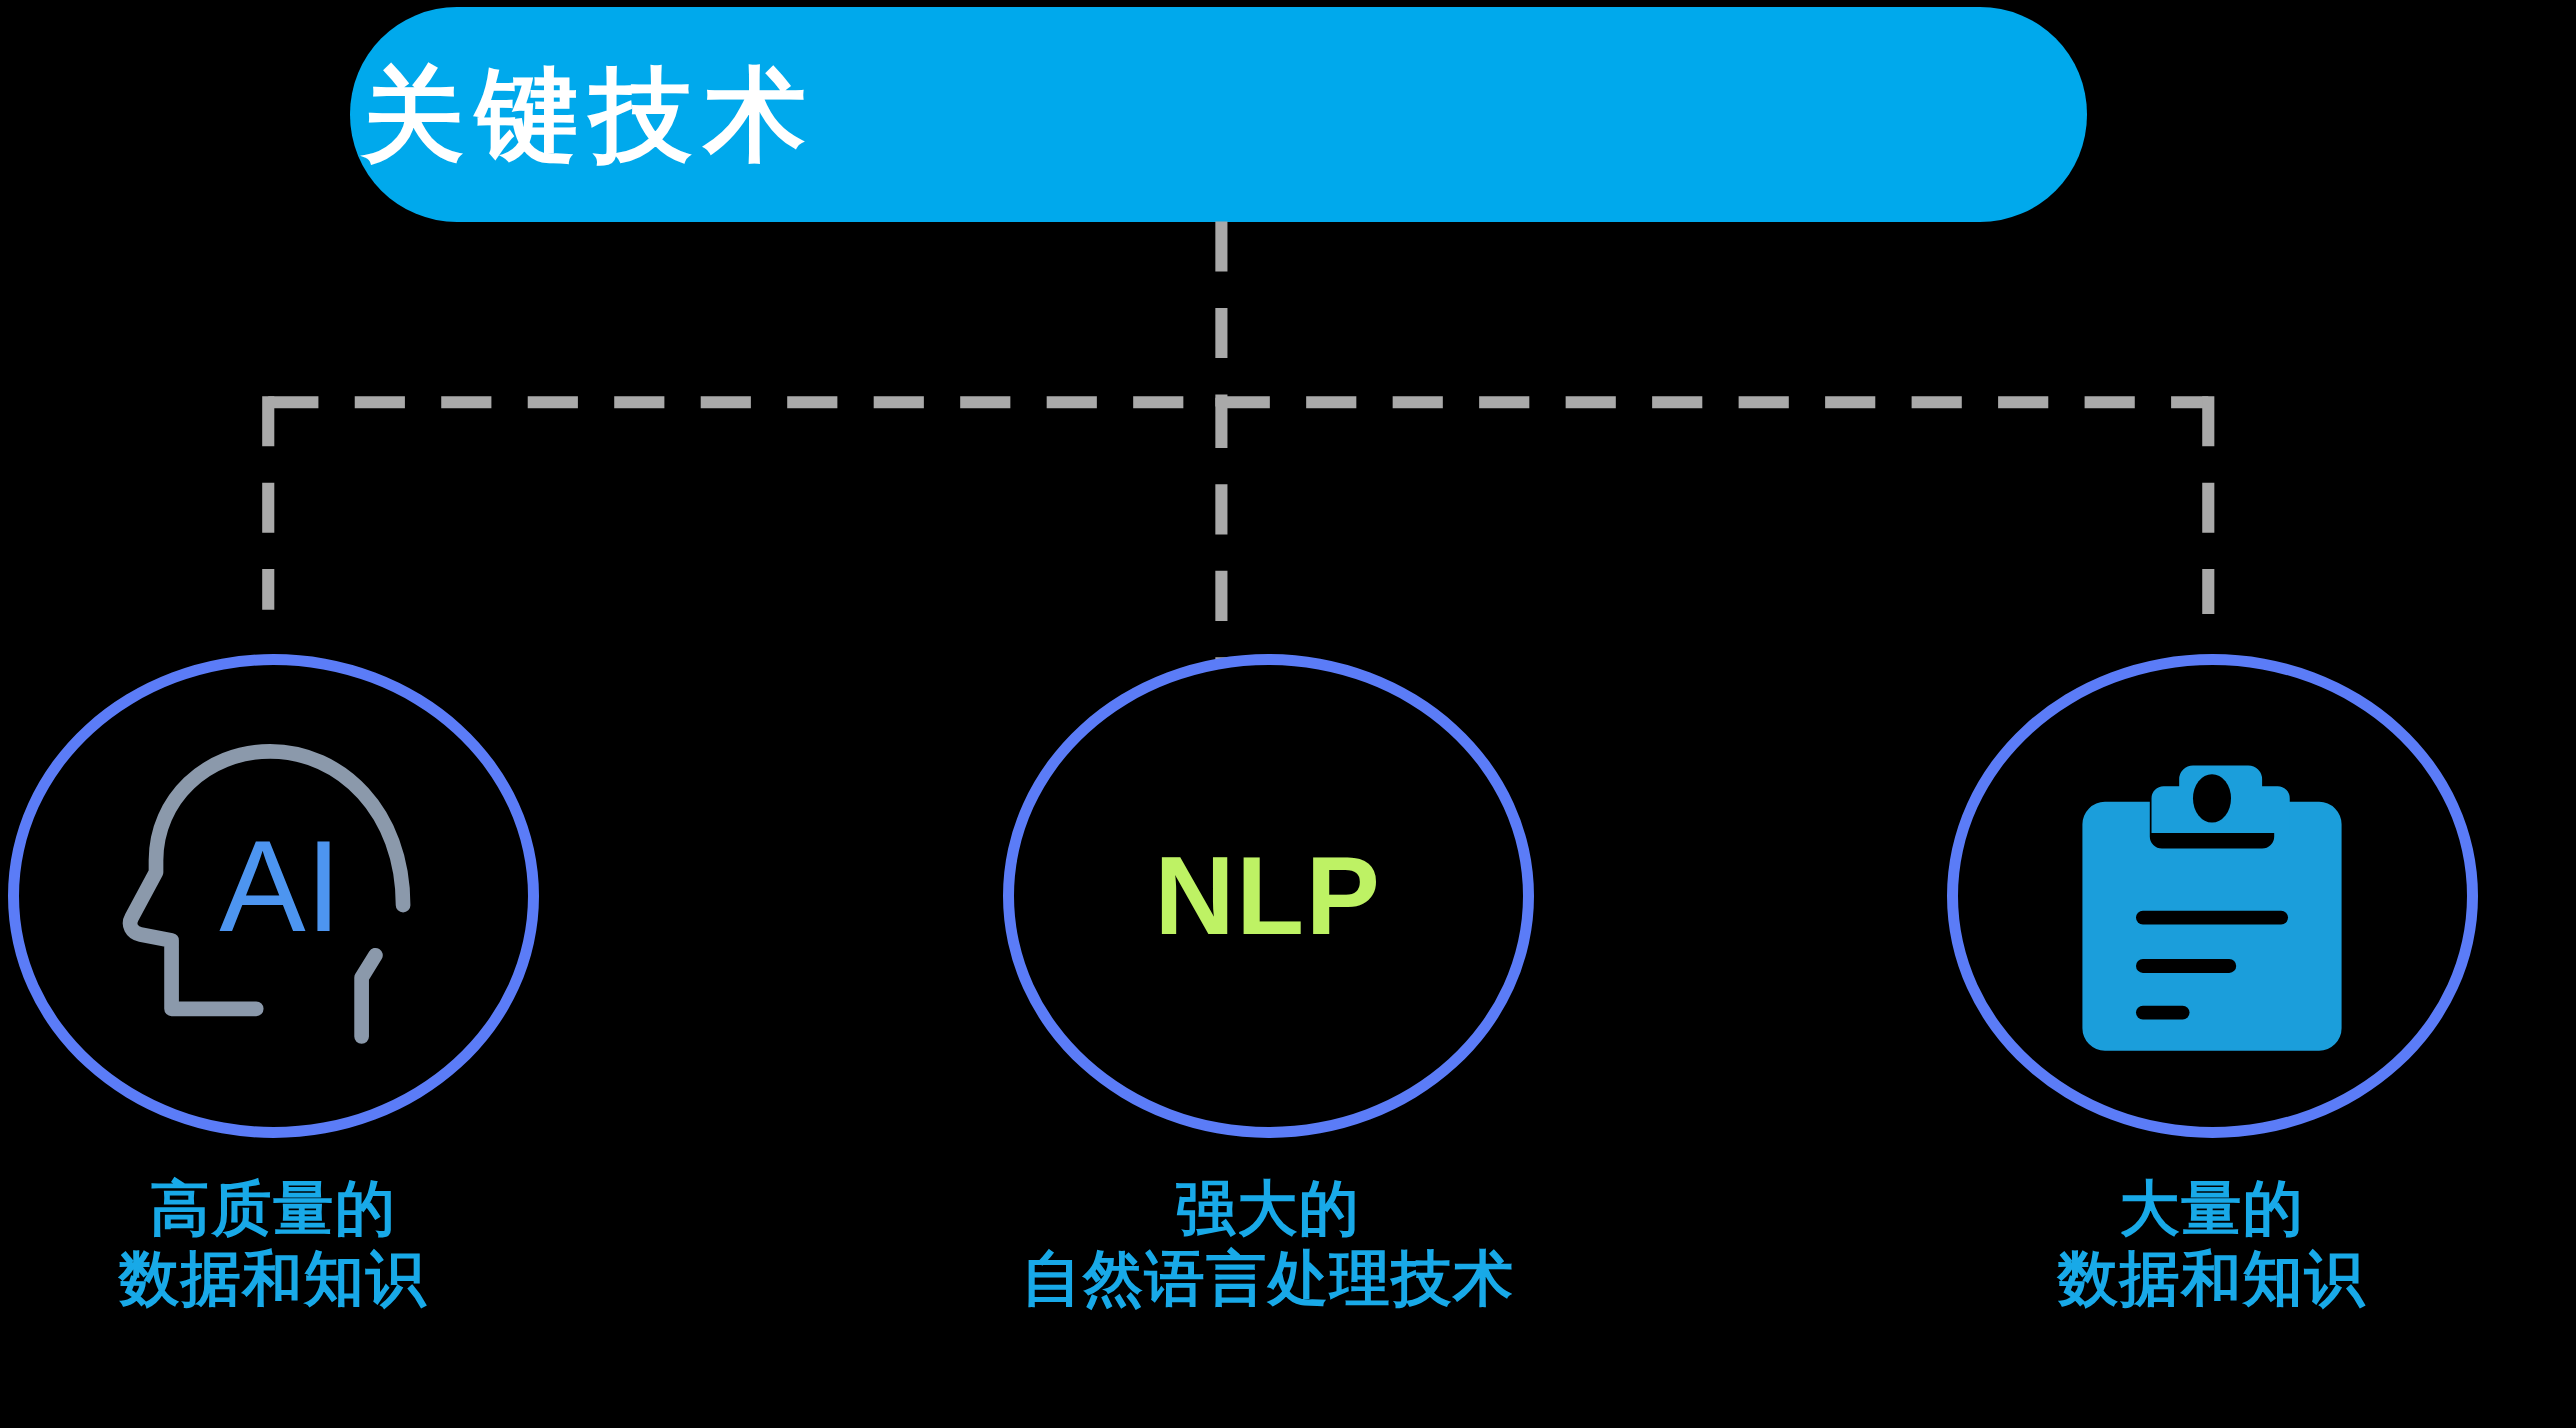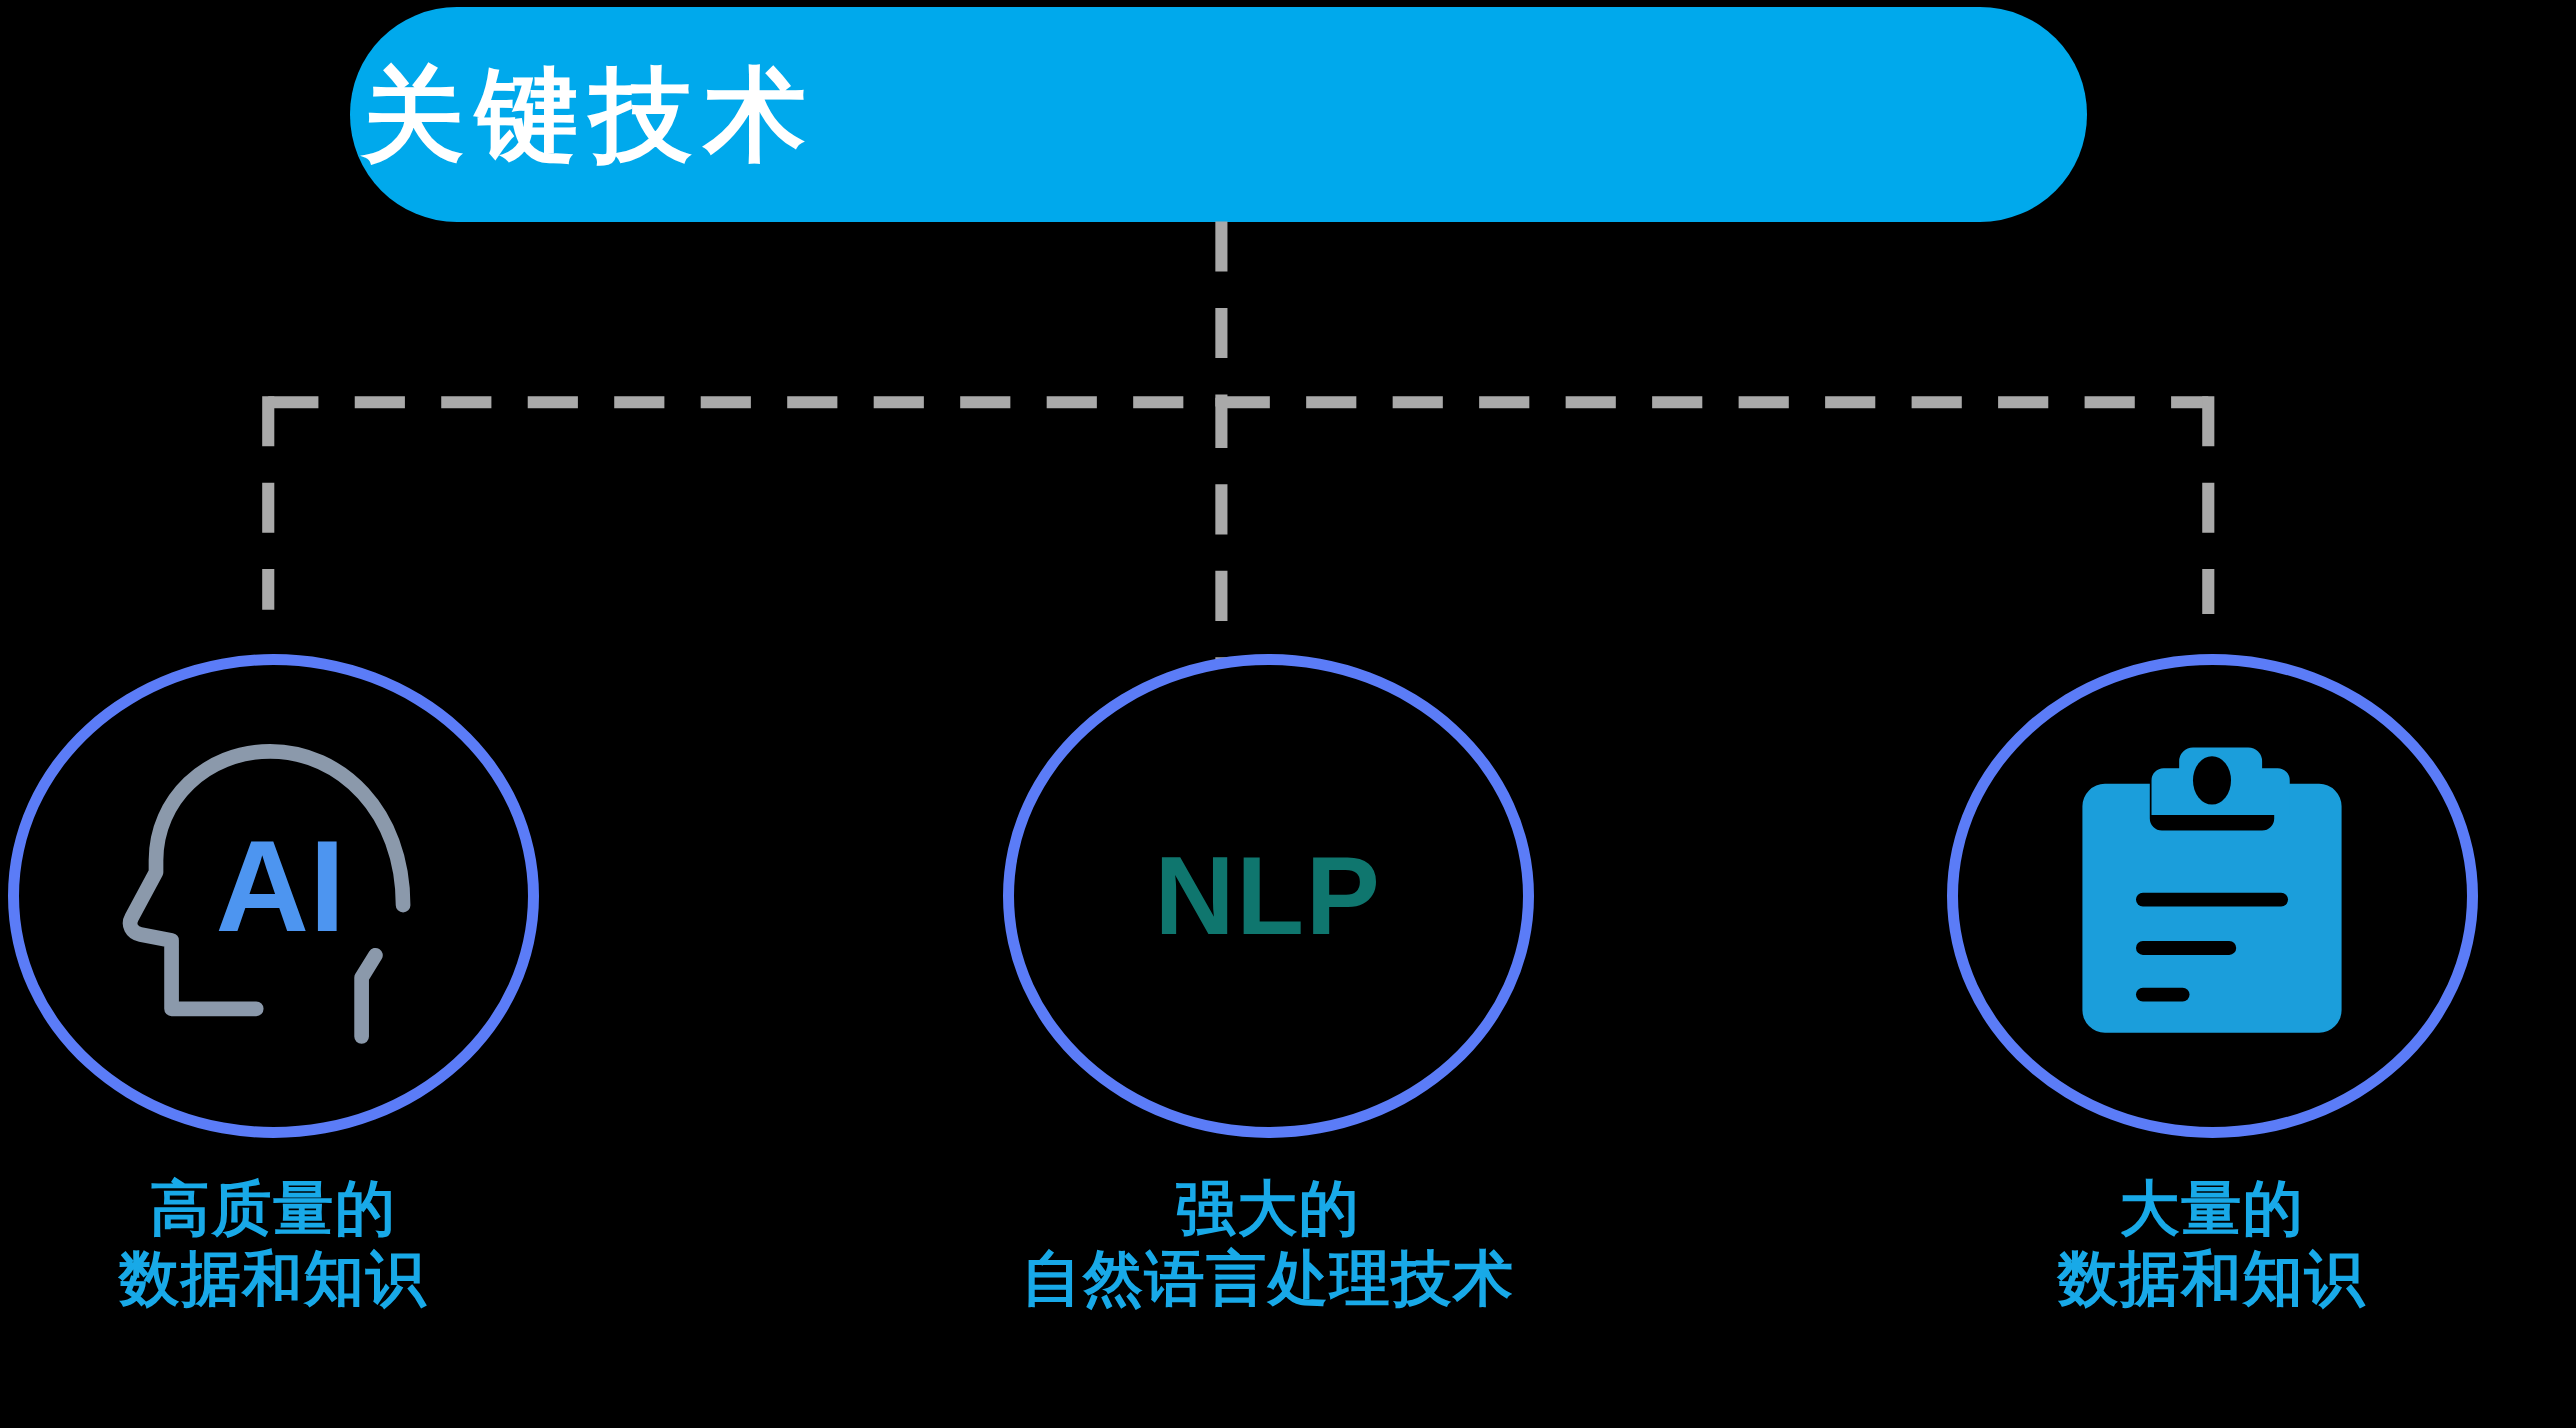--- a/index.html
+++ b/index.html
@@ -70,34 +70,33 @@
     height: 484px;
     border: 11.2px solid #5b7cf7;
     border-radius: 50%;
     box-sizing: border-box;
     display: flex;
     align-items: center;
     justify-content: center;
   }
 
   .circle-label {
-    color: #0f766e;
+    color: #bef264;
     font-size: 111px;
     font-weight: bold;
     letter-spacing: 1.7px;
     line-height: 1;
   }
 
   .icon-wrap {
     width: 311px;
     height: 329px;
     display: flex;
-    align-items: flex-start;
+    align-items: flex-end;
     justify-content: center;
-    font-weight: bold;
   }
 
   
   .caption {
     margin-top: 36px;
     text-align: center;
     color: #18a9e8;
     font-size: 60px;
     font-weight: bold;
     line-height: 1.16;

